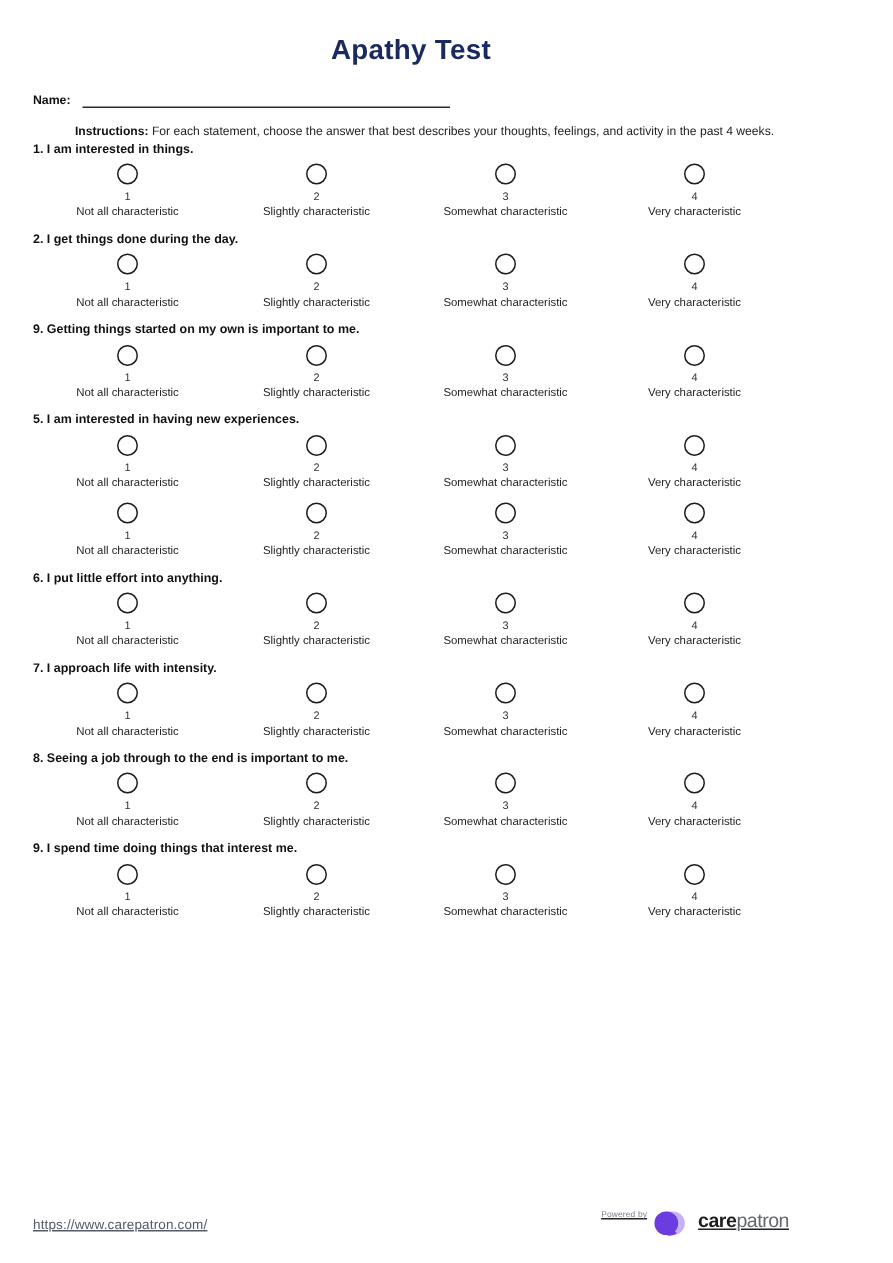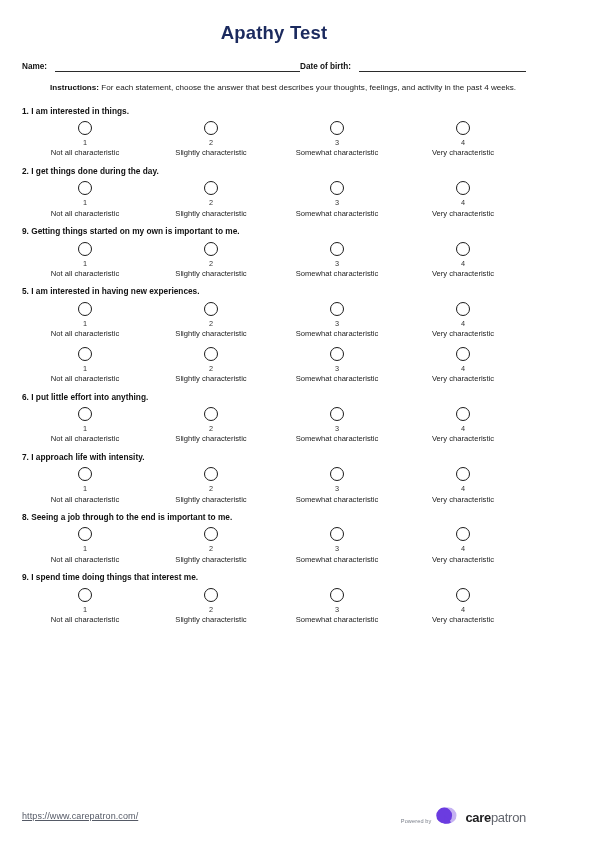--- a/index.html
+++ b/index.html
@@ -77,21 +77,20 @@
     line-height: 1.3;
   }
   .instructions b {
     font-weight: bold;
     color: #111111;
     padding-left: 28px;
   }
 
   
   .questions {
-    margin-top: 12px;
   }
   .question {
     margin-bottom: 0;
   }
   .q-text {
     font-size: 8.3px;
     font-weight: bold;
     color: #111111;
     line-height: 1.25;
     margin-bottom: 5px;
@@ -140,22 +139,23 @@
     justify-content: space-between;
   }
   .footer-url {
     font-size: 9px;
     color: #555a66;
     text-decoration: underline;
     letter-spacing: 0.1px;
   }
   .brand {
     display: flex;
-    align-items: flex-end;
+    align-items: flex-start;
     gap: 5px;
+    text-decoration: underline;
   }
   .powered {
     font-size: 5.6px;
     color: #7a7f8a;
     letter-spacing: 0.1px;
     white-space: nowrap;
   }
   .brand-mark {
     position: relative;
     width: 24px;
@@ -182,24 +182,20 @@
 <body>
 
 <div class="page">
 
   <div class="title">Apathy Test</div>
 
   <div class="fields">
     <div class="field-row">
       <div class="field-cell left">
         <span class="field-label">Name:</span>
-        <span class="field-line"></span>
-      </div>
-      <div class="field-cell right">
-        <span class="field-label">Date of birth:</span>
         <span class="field-line"></span>
       </div>
     </div>
   </div>
 
   <div class="instructions">
     <b>Instructions:</b><span> For each statement, choose the answer that best describes your thoughts, feelings, and activity in the past 4 weeks.</span>
   </div>
 
   <div class="questions" id="questions-container">

